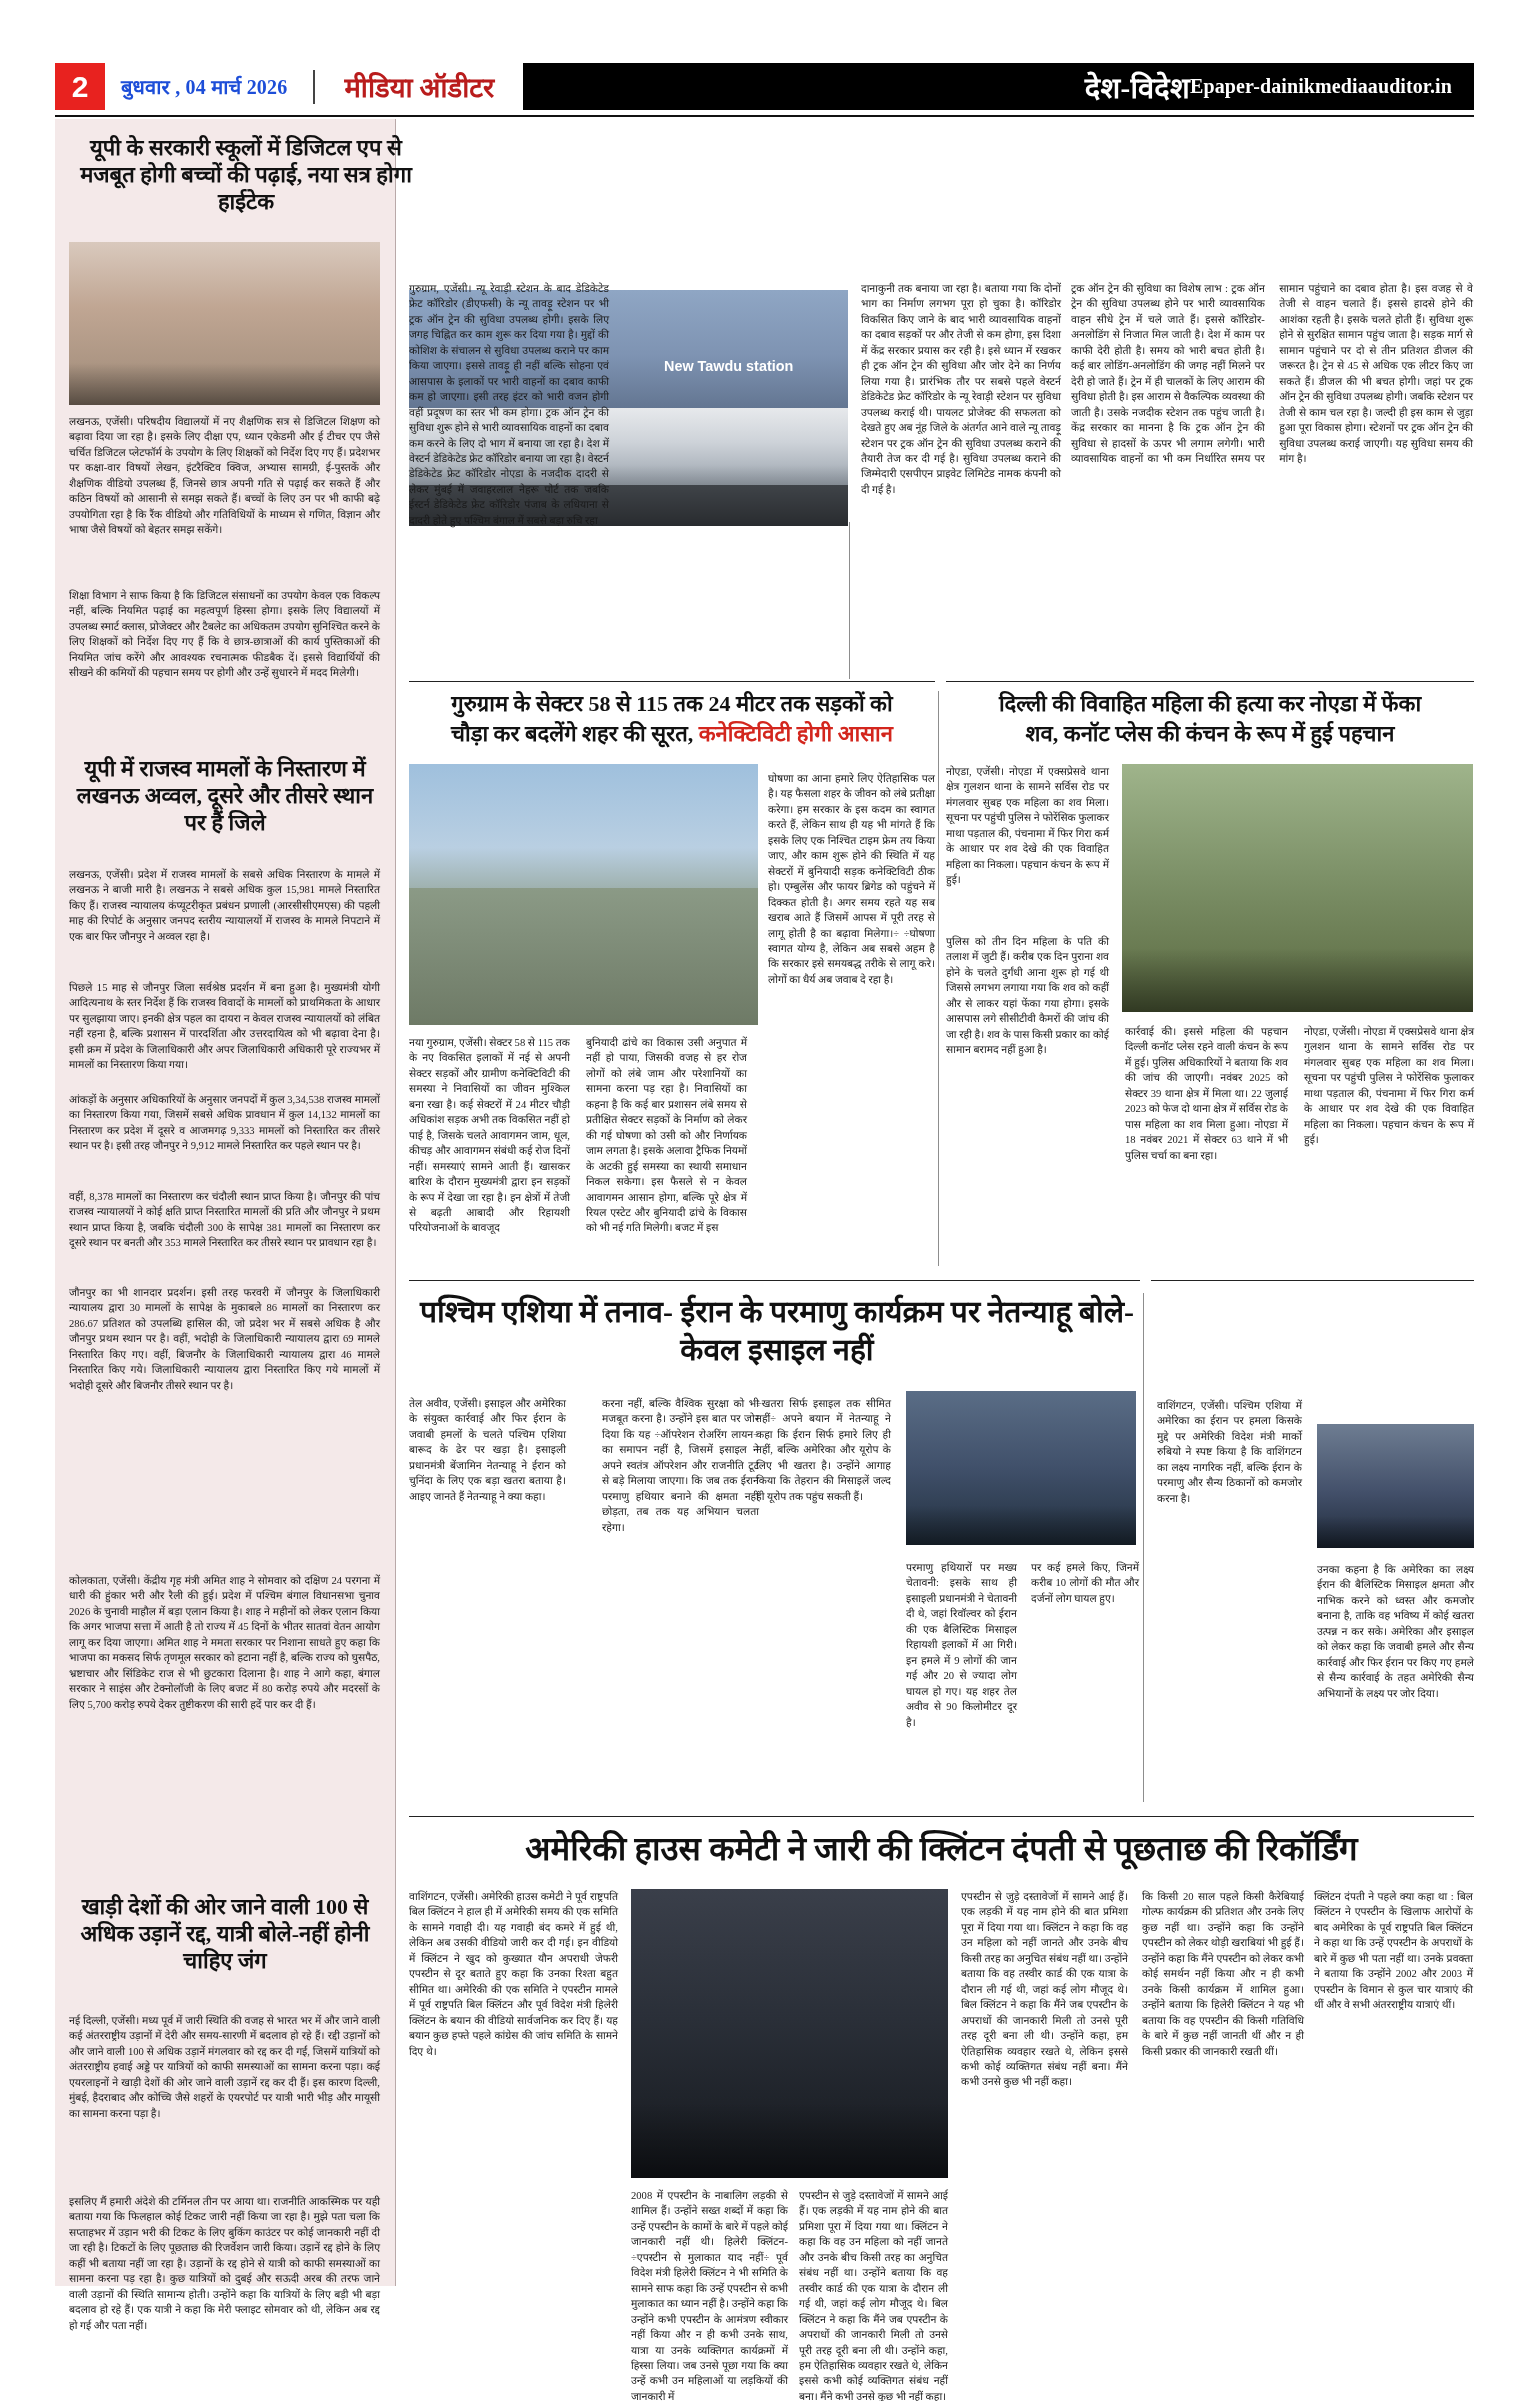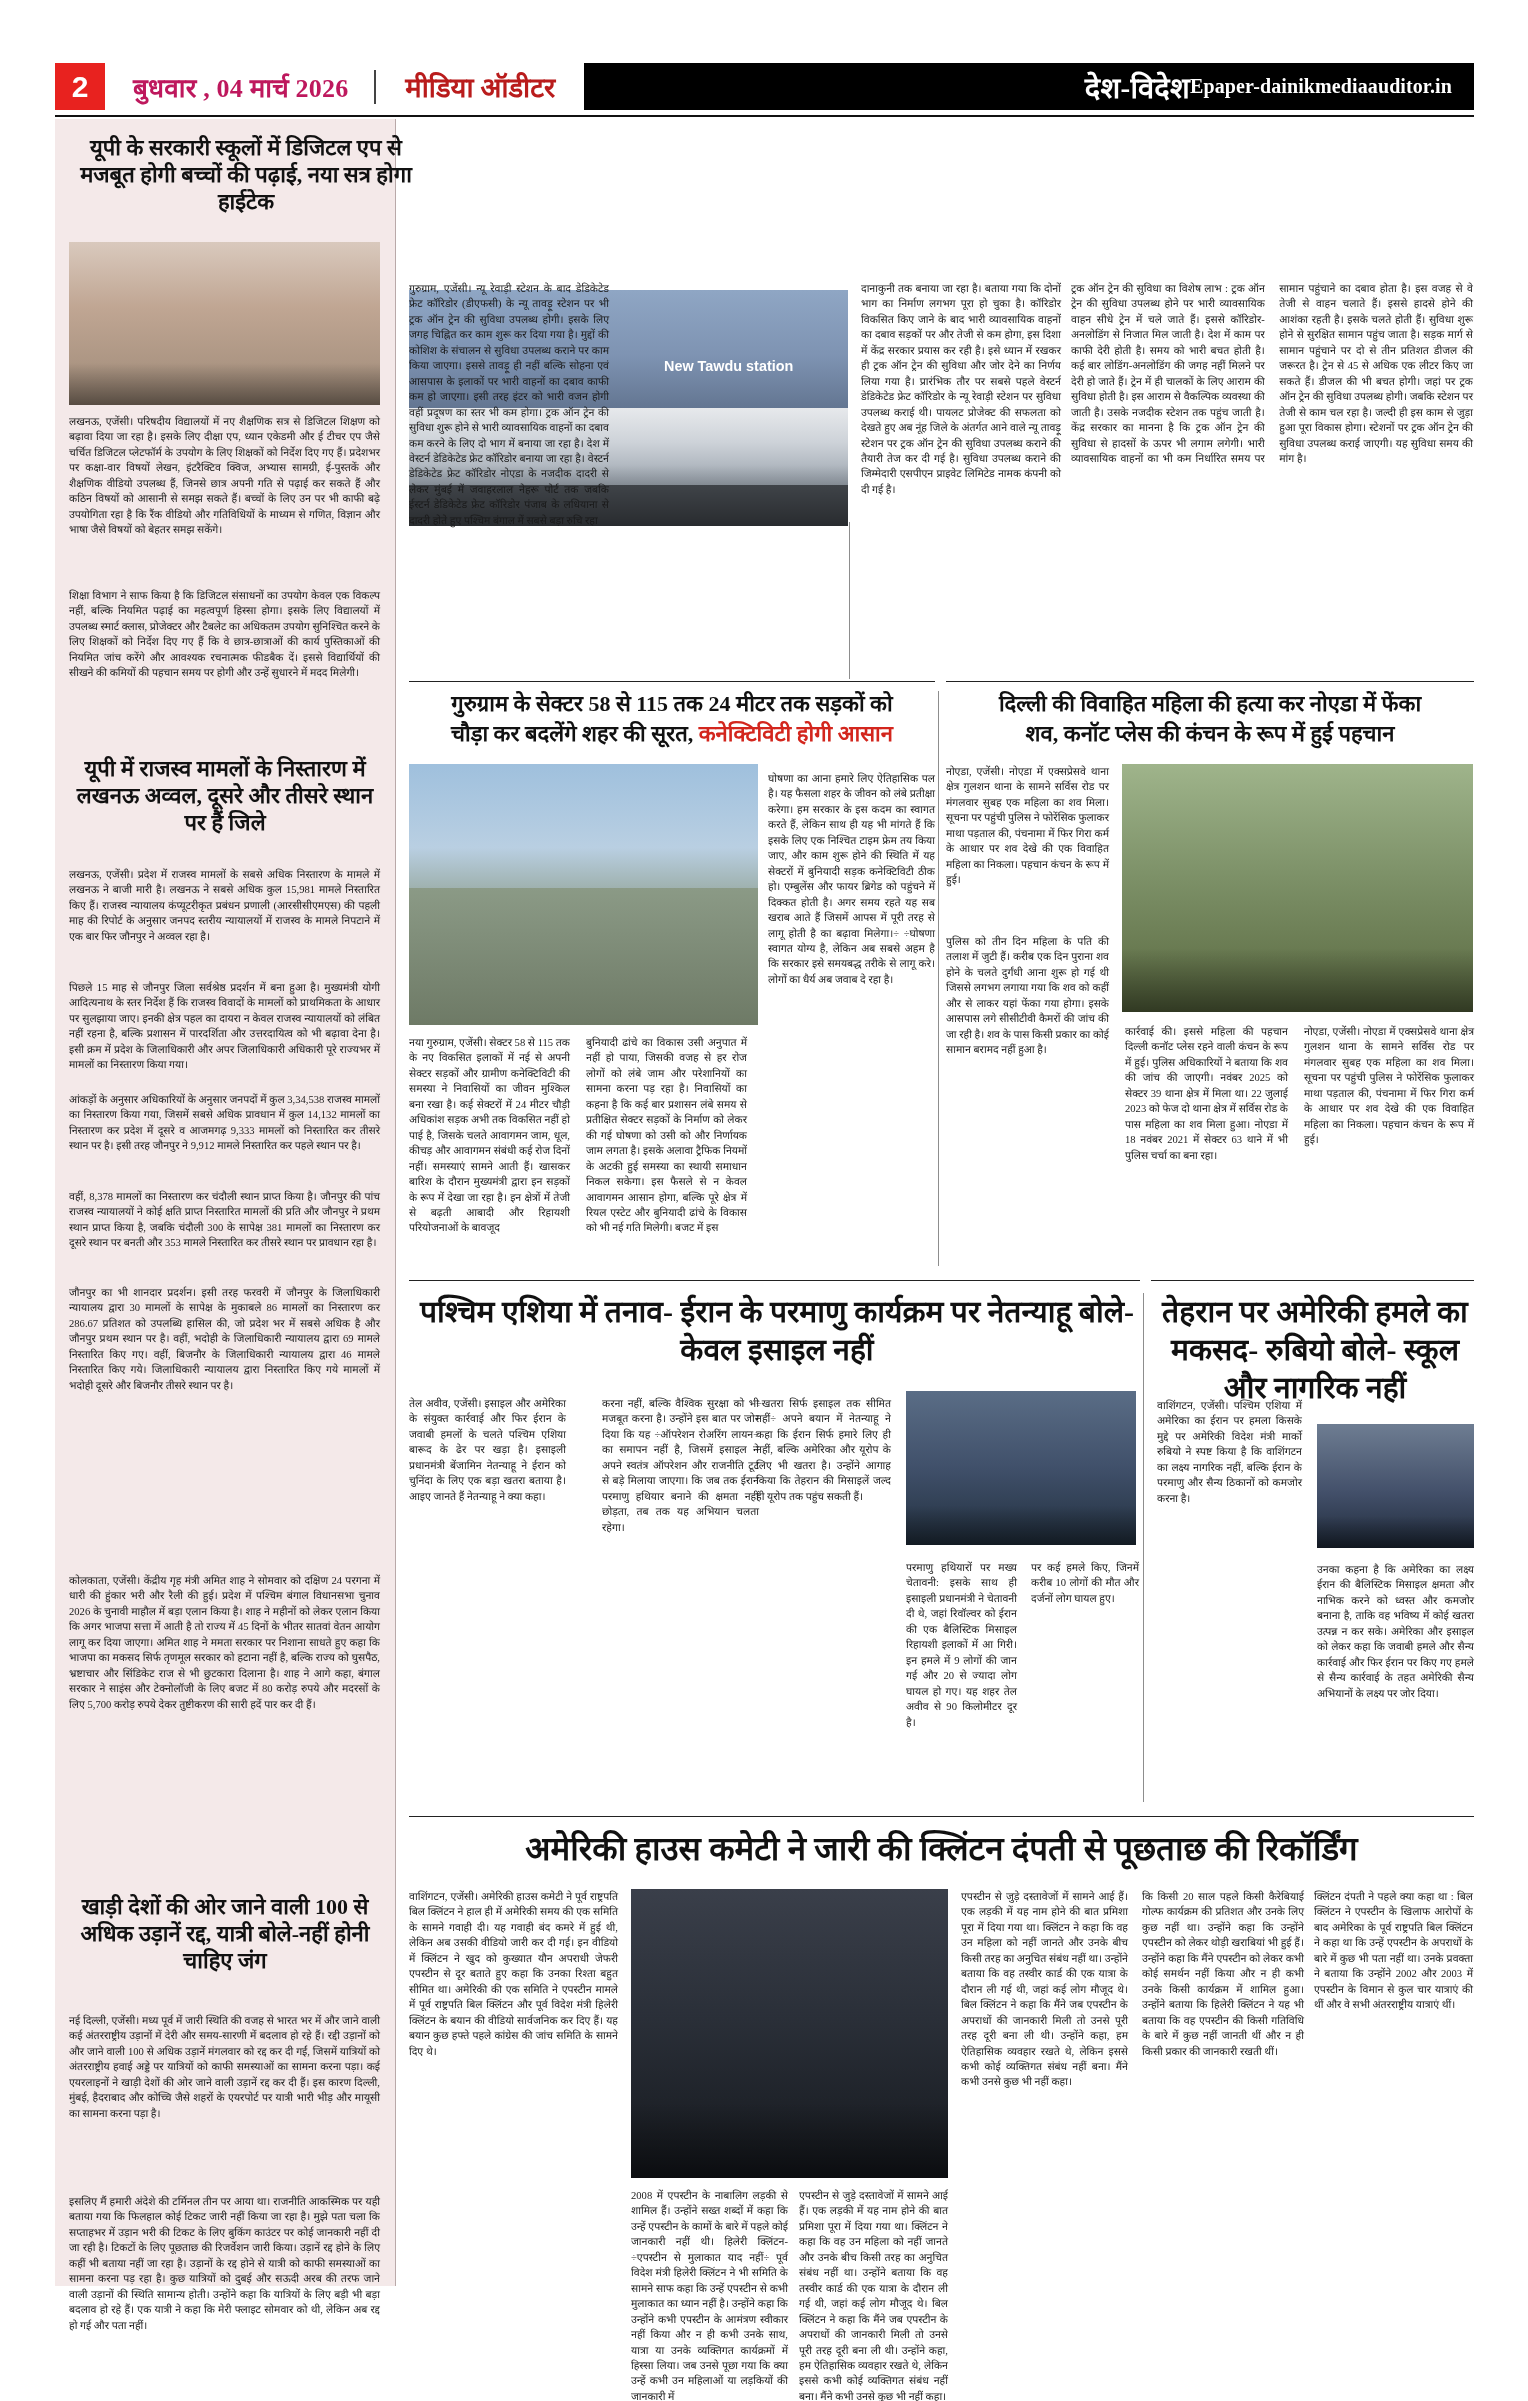--- a/index.html
+++ b/index.html
@@ -14,22 +14,22 @@
   .masthead{
     position:absolute;left:55px;top:63px;width:1419px;height:47px;
     display:flex;align-items:stretch;
   }
   .mh-pagenum{
     width:50px;background:#e8221f;color:#fff;
     display:flex;align-items:center;justify-content:center;
     font-family:"Liberation Sans",sans-serif;font-weight:bold;font-size:30px;
   }
   .mh-date{
-    flex:0 0 auto;padding:0 26px 0 28px;display:flex;align-items:center;
-    font-size:26px;font-weight:bold;color:#be185d;letter-spacing:0.2px;
+    flex:0 0 auto;padding:0 26px 0 16px;display:flex;align-items:center;
+    font-size:20px;font-weight:bold;color:#1d4ed8;letter-spacing:0.2px;
   }
   .mh-sep{width:2px;background:#444;margin:6.5px 0;}
   .mh-brand{
     flex:0 0 auto;padding:0 29px;display:flex;align-items:center;
     font-size:27.4px;font-weight:bold;color:#b91c1c;
   }
   .mh-redbar{
     flex:1 1 auto;background:#000000;display:flex;align-items:center;
     justify-content:flex-end;padding:0 22px 0 39px;color:#fff;
   }
@@ -165,21 +165,20 @@
   <div class="col photo ph-netanyahu" style="left:906px;top:1391px;width:230px;height:154px;">
     <div class="cap-strip"></div>
   </div>
 
   <div class="col body-txt" style="left:409px;top:1396px;width:157px;">तेल अवीव, एजेंसी। इसाइल और अमेरिका के संयुक्त कार्रवाई और फिर ईरान के जवाबी हमलों के चलते पश्चिम एशिया बारूद के ढेर पर खड़ा है। इसाइली प्रधानमंत्री बेंजामिन नेतन्याहू ने ईरान को चुनिंदा के लिए एक बड़ा खतरा बताया है। आइए जानते हैं नेतन्याहू ने क्या कहा।</div>
   <div class="col body-txt" style="left:602px;top:1396px;width:157px;">करना नहीं, बल्कि वैश्विक सुरक्षा को भी मजबूत करना है। उन्होंने इस बात पर जोर दिया कि यह ÷ऑपरेशन रोअरिंग लायन÷ का समापन नहीं है, जिसमें इसाइल ने अपने स्वतंत्र ऑपरेशन और राजनीति टूट से बड़े मिलाया जाएगा। कि जब तक ईरान परमाणु हथियार बनाने की क्षमता नहीं छोड़ता, तब तक यह अभियान चलता रहेगा।</div>
   <div class="col body-txt" style="left:756px;top:1396px;width:135px;">÷खतरा सिर्फ इसाइल तक सीमित नहीं÷ अपने बयान में नेतन्याहू ने कहा कि ईरान सिर्फ हमारे लिए ही नहीं, बल्कि अमेरिका और यूरोप के लिए भी खतरा है। उन्होंने आगाह किया कि तेहरान की मिसाइलें जल्द ही यूरोप तक पहुंच सकती हैं।</div>
   <div class="col body-txt" style="left:906px;top:1560px;width:111px;">परमाणु हथियारों पर मख्य चेतावनी: इसके साथ ही इसाइली प्रधानमंत्री ने चेतावनी दी थे, जहां रिवॉल्वर को ईरान की एक बैलिस्टिक मिसाइल रिहायशी इलाकों में आ गिरी। इन हमले में 9 लोगों की जान गई और 20 से ज्यादा लोग घायल हो गए। यह शहर तेल अवीव से 90 किलोमीटर दूर है।</div>
   <div class="col body-txt" style="left:1031px;top:1560px;width:108px;">पर कई हमले किए, जिनमें करीब 10 लोगों की मौत और दर्जनों लोग घायल हुए।</div>
 
-  <div class="col hl" style="left:1157px;top:1293px;width:316px;font-size:30px;line-height:1.26;">तेहरान पर अमेरिकी हमले का मकसद- रुबियो बोले- स्कूल और नागरिक नहीं</div>
 
   <div class="col body-txt" style="left:1157px;top:1398px;width:145px;">वाशिंगटन, एजेंसी। पश्चिम एशिया में अमेरिका का ईरान पर हमला किसके मुद्दे पर अमेरिकी विदेश मंत्री मार्को रुबियो ने स्पष्ट किया है कि वाशिंगटन का लक्ष्य नागरिक नहीं, बल्कि ईरान के परमाणु और सैन्य ठिकानों को कमजोर करना है।</div>
   <div class="col photo ph-rubio" style="left:1317px;top:1424px;width:157px;height:124px;">
     <div class="cap-strip"></div>
   </div>
   <div class="col body-txt" style="left:1317px;top:1562px;width:157px;">उनका कहना है कि अमेरिका का लक्ष्य ईरान की बैलिस्टिक मिसाइल क्षमता और नाभिक करने को ध्वस्त और कमजोर बनाना है, ताकि वह भविष्य में कोई खतरा उत्पन्न न कर सके। अमेरिका और इसाइल को लेकर कहा कि जवाबी हमले और सैन्य कार्रवाई और फिर ईरान पर किए गए हमले से सैन्य कार्रवाई के तहत अमेरिकी सैन्य अभियानों के लक्ष्य पर जोर दिया।</div>
 
   <div class="hrule" style="position:absolute;left:409px;top:1816px;width:1065px;"></div>
 
   <div class="col hl" style="left:409px;top:1829px;width:1065px;font-size:33px;">अमेरिकी हाउस कमेटी ने जारी की क्लिंटन दंपती से पूछताछ की रिकॉर्डिंग</div>

